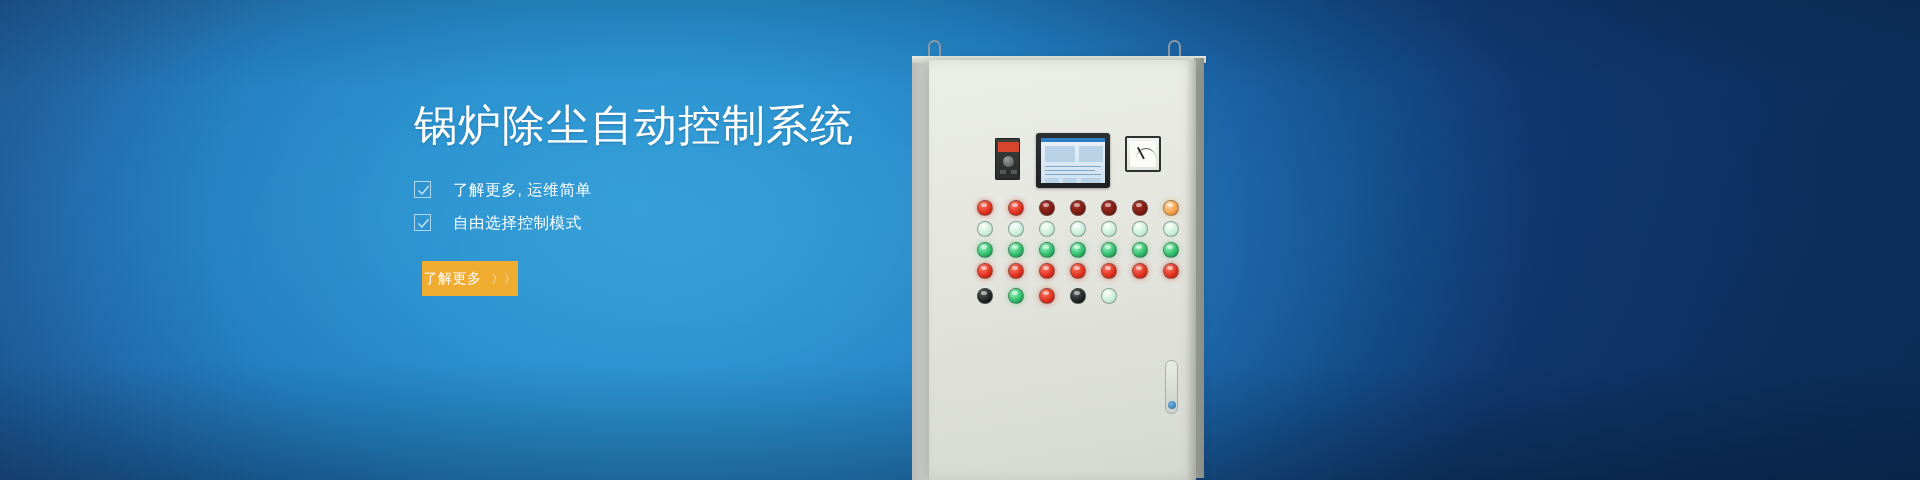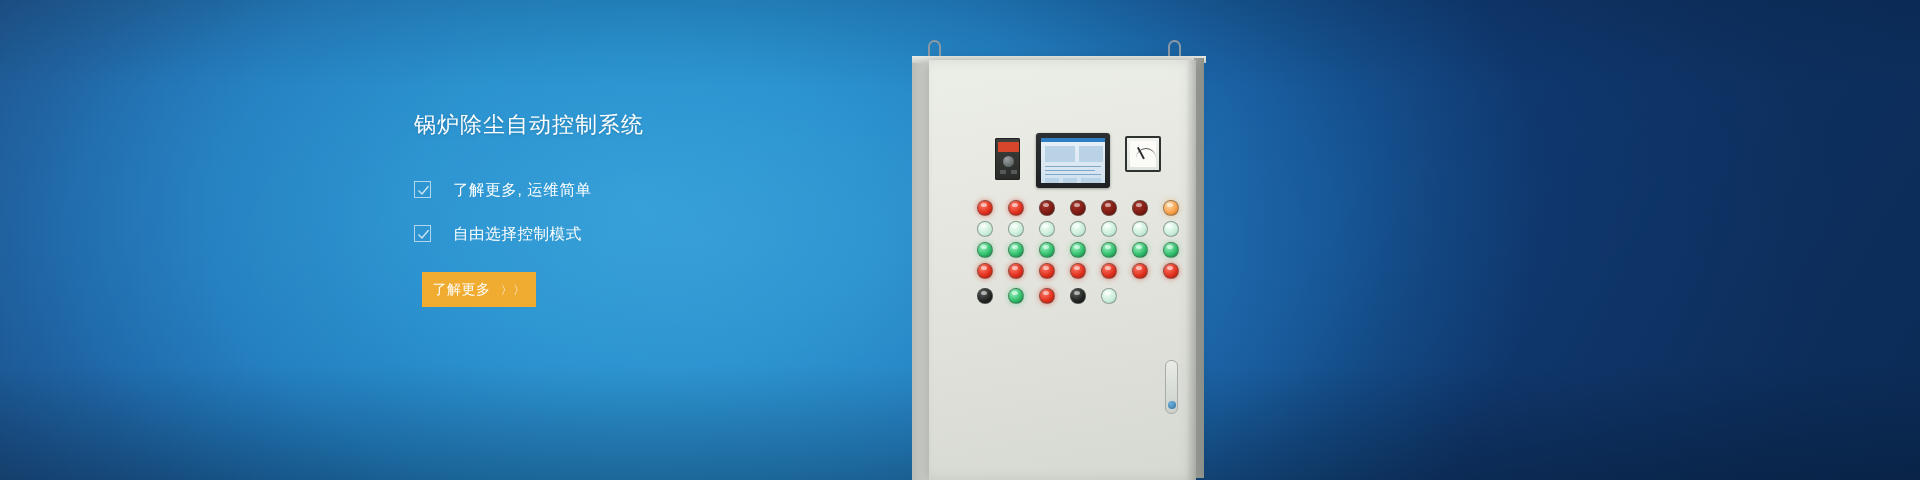--- a/index.html
+++ b/index.html
@@ -30,31 +30,31 @@
     position:absolute; inset:0;
     background:radial-gradient(ellipse 1150px 560px at 700px 240px, rgba(255,255,255,0.07) 0%, rgba(255,255,255,0) 55%, rgba(4,26,56,0.30) 100%);
     pointer-events:none;
   }
 
   
   .copy { position:absolute; left:414px; top:104px; width:560px; z-index:6; }
 
   .title {
     color:#ffffff;
-    font-size:22px;
+    font-size:43px;
     line-height:42px;
     letter-spacing:1px;
     font-weight:400;
     white-space:nowrap;
     text-shadow:0 1px 3px rgba(0,0,0,0.18);
   }
 
   .features { margin-top:27px; }
   .feature { display:flex; align-items:center; height:33px; margin-bottom:0px; }
-  .feature + .feature { margin-top:11px; }
+  .feature + .feature { margin-top:0px; }
   .chk {
     width:17px; height:17px;
     border:1px solid rgba(255,255,255,0.62);
     position:relative;
     flex:0 0 auto;
     margin-right:22px;
   }
   .chk svg { position:absolute; left:1px; top:1px; }
   .feat-label {
     color:#ffffff;
@@ -64,21 +64,21 @@
     white-space:nowrap;
   }
 
   .cta {
     margin-top:22px;
     margin-left:8px;
     display:inline-flex;
     align-items:center;
     justify-content:center;
     gap:10px;
-    width:114px; height:35px;
+    width:96px; height:35px;
     background:#f0ab31;
     color:#ffffff;
     font-size:14px;
     letter-spacing:0.5px;
     border:none;
     cursor:pointer;
     font-family:Liberation Serif, serif;
   }
   .cta .arrow { font-size:12px; line-height:1; opacity:0.95; }
 

